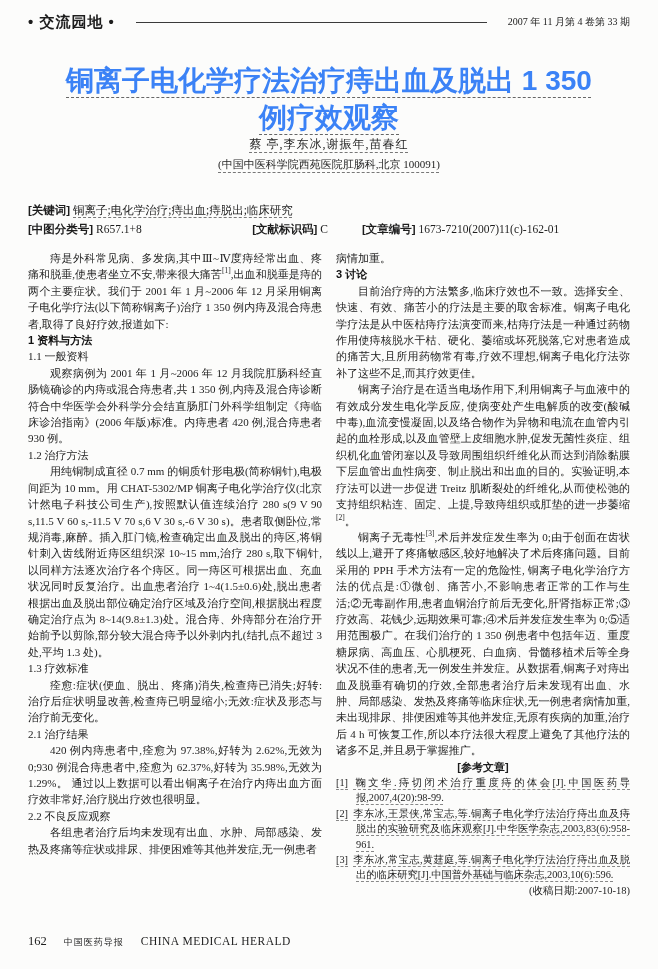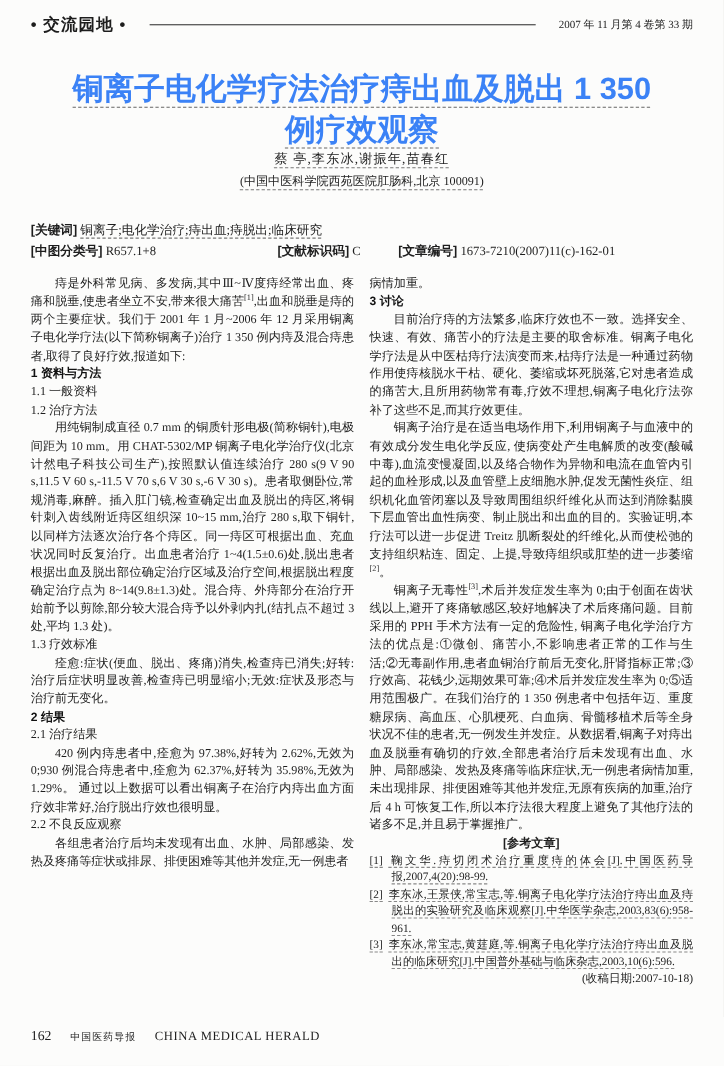--- a/index.html
+++ b/index.html
@@ -109,25 +109,25 @@
         <span>1673-7210(2007)11(c)-162-01</span>
       </span>
     </div>
   </div>
 
   <div class="body-cols">
     <div class="col">
         <div class="blk-para">痔是外科常见病、多发病,其中Ⅲ~Ⅳ度痔经常出血、疼痛和脱垂,使患者坐立不安,带来很大痛苦<sup>[1]</sup>,出血和脱垂是痔的两个主要症状。我们于 2001 年 1 月~2006 年 12 月采用铜离子电化学疗法(以下简称铜离子)治疗 1 350 例内痔及混合痔患者,取得了良好疗效,报道如下:</div>
         <div class="blk-heading">1 资料与方法</div>
         <div class="blk-subheading">1.1 一般资料</div>
+        <div class="blk-para">观察病例为 2001 年 1 月~2006 年 12 月我院肛肠科经直肠镜确诊的内痔或混合痔患者,共 1 350 例,内痔及混合痔诊断符合中华医学会外科学分会结直肠肛门外科学组制定《痔临床诊治指南》(2006 年版)标准。内痔患者 420 例,混合痔患者 930 例。</div>
         <div class="blk-subheading">1.2 治疗方法</div>
         <div class="blk-para">用纯铜制成直径 0.7 mm 的铜质针形电极(简称铜针),电极间距为 10 mm。用 CHAT-5302/MP 铜离子电化学治疗仪(北京计然电子科技公司生产),按照默认值连续治疗 280 s(9 V 90 s,11.5 V 60 s,-11.5 V 70 s,6 V 30 s,-6 V 30 s)。患者取侧卧位,常规消毒,麻醉。插入肛门镜,检查确定出血及脱出的痔区,将铜针刺入齿线附近痔区组织深 10~15 mm,治疗 280 s,取下铜针,以同样方法逐次治疗各个痔区。同一痔区可根据出血、充血状况同时反复治疗。出血患者治疗 1~4(1.5±0.6)处,脱出患者根据出血及脱出部位确定治疗区域及治疗空间,根据脱出程度确定治疗点为 8~14(9.8±1.3)处。混合痔、外痔部分在治疗开始前予以剪除,部分较大混合痔予以外剥内扎(结扎点不超过 3 处,平均 1.3 处)。</div>
         <div class="blk-subheading">1.3 疗效标准</div>
         <div class="blk-para">痊愈:症状(便血、脱出、疼痛)消失,检查痔已消失;好转:治疗后症状明显改善,检查痔已明显缩小;无效:症状及形态与治疗前无变化。</div>
-        <div class="blk-heading">2 结果</div>
         <div class="blk-subheading">2.1 治疗结果</div>
         <div class="blk-para">420 例内痔患者中,痊愈为 97.38%,好转为 2.62%,无效为 0;930 例混合痔患者中,痊愈为 62.37%,好转为 35.98%,无效为 1.29%。 通过以上数据可以看出铜离子在治疗内痔出血方面疗效非常好,治疗脱出疗效也很明显。</div>
         <div class="blk-subheading">2.2 不良反应观察</div>
         <div class="blk-para">各组患者治疗后均未发现有出血、水肿、局部感染、发热及疼痛等症状或排尿、排便困难等其他并发症,无一例患者</div>
       </div>
     <div class="col">
       <div>
           <div class="blk-para-cont">病情加重。</div>
           <div class="blk-heading">3 讨论</div>
           <div class="blk-para">目前治疗痔的方法繁多,临床疗效也不一致。选择安全、快速、有效、痛苦小的疗法是主要的取舍标准。铜离子电化学疗法是从中医枯痔疗法演变而来,枯痔疗法是一种通过药物作用使痔核脱水干枯、硬化、萎缩或坏死脱落,它对患者造成的痛苦大,且所用药物常有毒,疗效不理想,铜离子电化疗法弥补了这些不足,而其疗效更佳。</div>

